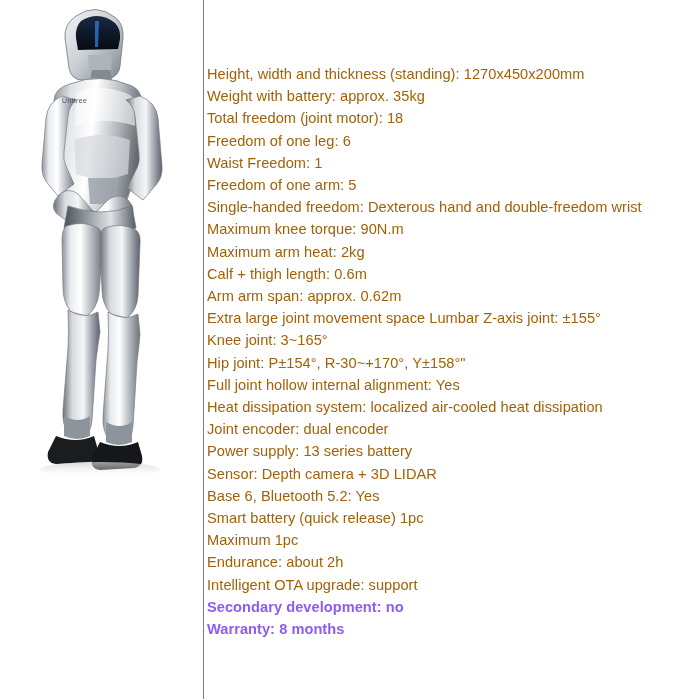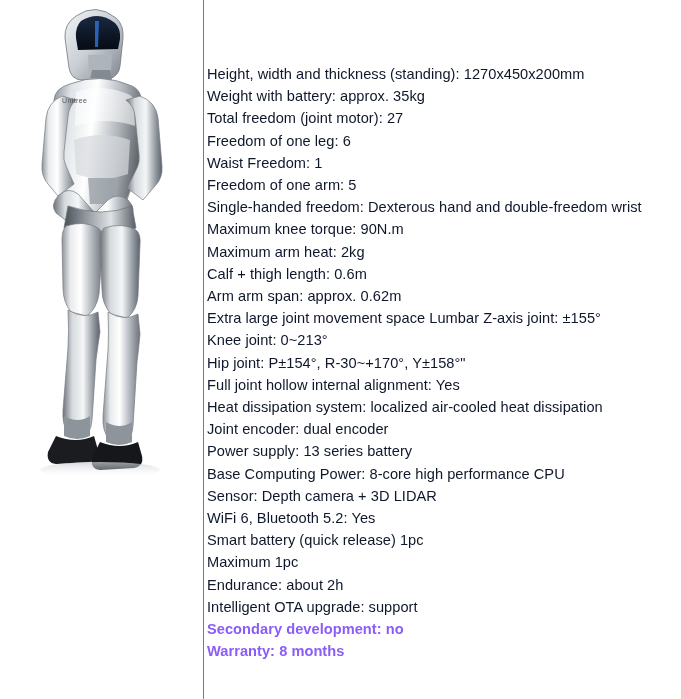--- a/index.html
+++ b/index.html
@@ -40,21 +40,21 @@
     left: 204px;
     top: 0;
     width: 477px;
     height: 699px;
     padding: 63px 2px 0 3px;
     box-sizing: border-box;
   }
   .spec-line {
     font-size: 14.6px;
     line-height: 22.2px;
-    color: #0f172a;
+    color: #a16207;
     white-space: nowrap;
     letter-spacing: 0.05px;
   }
   .spec-line.highlight {
     color: #8b5cf6;
     font-weight: bold;
   }
 
   
   .robot {
@@ -177,39 +177,38 @@
       </svg>
       <div class="brand-text">Unitree</div>
     </div>
   </div>
 
   <div class="divider"></div>
 
   <div class="spec-panel">
     <div class="spec-line">Height, width and thickness (standing): 1270x450x200mm</div>
     <div class="spec-line">Weight with battery: approx. 35kg</div>
-    <div class="spec-line">Total freedom (joint motor): 27</div>
+    <div class="spec-line">Total freedom (joint motor): 18</div>
     <div class="spec-line">Freedom of one leg: 6</div>
     <div class="spec-line">Waist Freedom: 1</div>
     <div class="spec-line">Freedom of one arm: 5</div>
     <div class="spec-line">Single-handed freedom: Dexterous hand and double-freedom wrist</div>
     <div class="spec-line">Maximum knee torque: 90N.m</div>
     <div class="spec-line">Maximum arm heat: 2kg</div>
     <div class="spec-line">Calf + thigh length: 0.6m</div>
     <div class="spec-line">Arm arm span: approx. 0.62m</div>
     <div class="spec-line">Extra large joint movement space Lumbar Z-axis joint: ±155°</div>
-    <div class="spec-line">Knee joint: 0~213°</div>
+    <div class="spec-line">Knee joint: 3~165°</div>
     <div class="spec-line">Hip joint: P±154°, R-30~+170°, Y±158°"</div>
     <div class="spec-line">Full joint hollow internal alignment: Yes</div>
     <div class="spec-line">Heat dissipation system: localized air-cooled heat dissipation</div>
     <div class="spec-line">Joint encoder: dual encoder</div>
     <div class="spec-line">Power supply: 13 series battery</div>
-    <div class="spec-line">Base Computing Power: 8-core high performance CPU</div>
     <div class="spec-line">Sensor: Depth camera + 3D LIDAR</div>
-    <div class="spec-line">WiFi 6, Bluetooth 5.2: Yes</div>
+    <div class="spec-line">Base 6, Bluetooth 5.2: Yes</div>
     <div class="spec-line">Smart battery (quick release) 1pc</div>
     <div class="spec-line">Maximum 1pc</div>
     <div class="spec-line">Endurance: about 2h</div>
     <div class="spec-line">Intelligent OTA upgrade: support</div>
     <div class="spec-line highlight">Secondary development: no</div>
     <div class="spec-line highlight">Warranty: 8 months</div>
   </div>
 
 </div>
 

